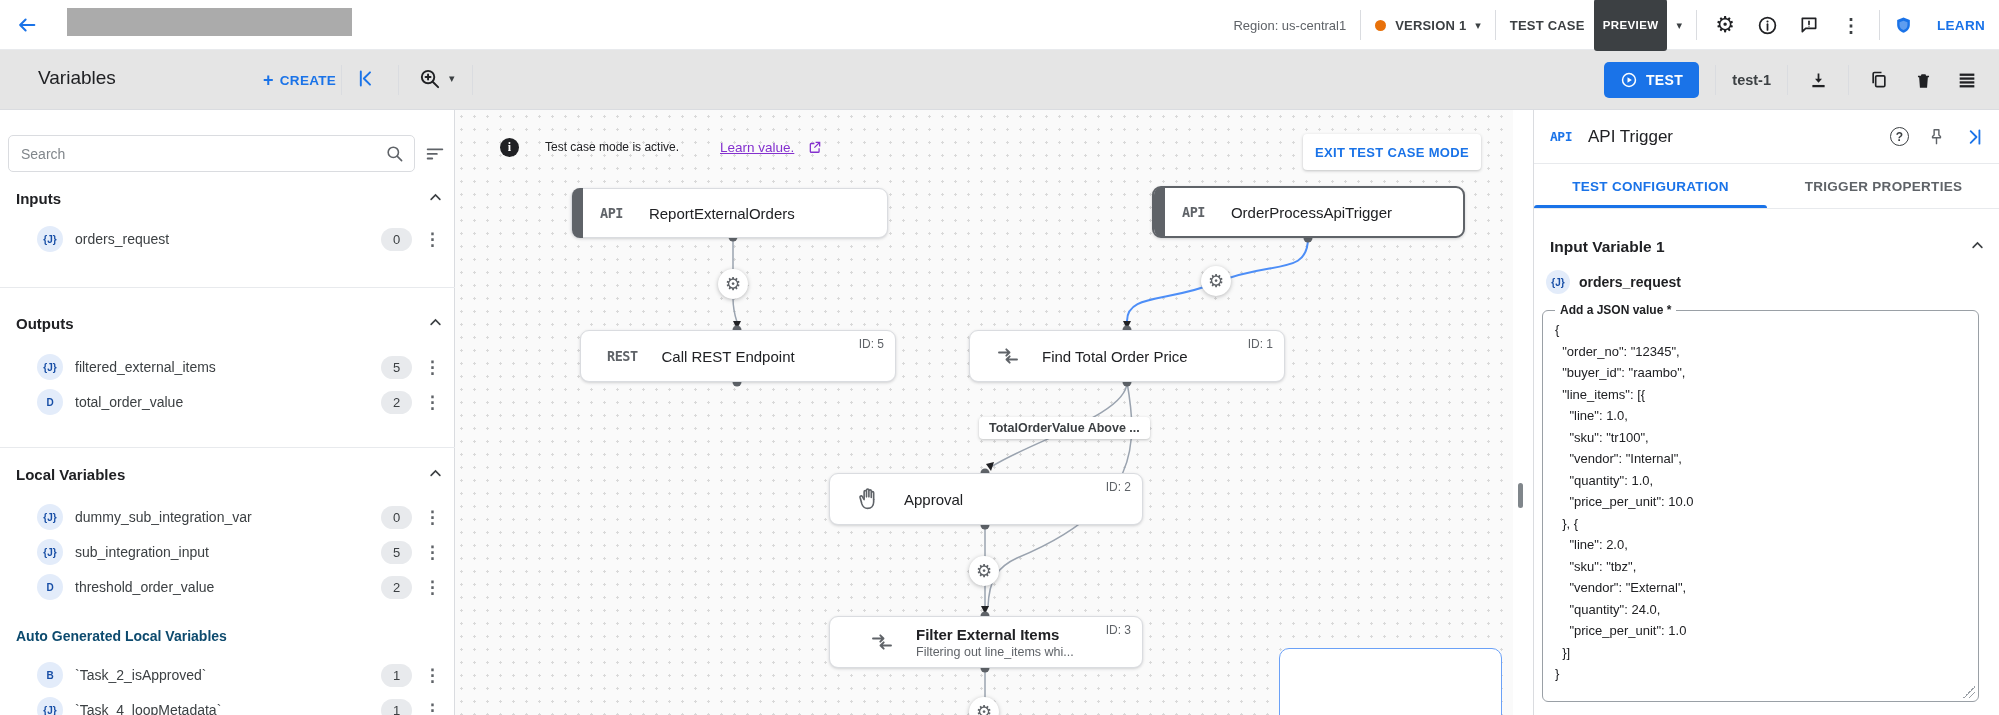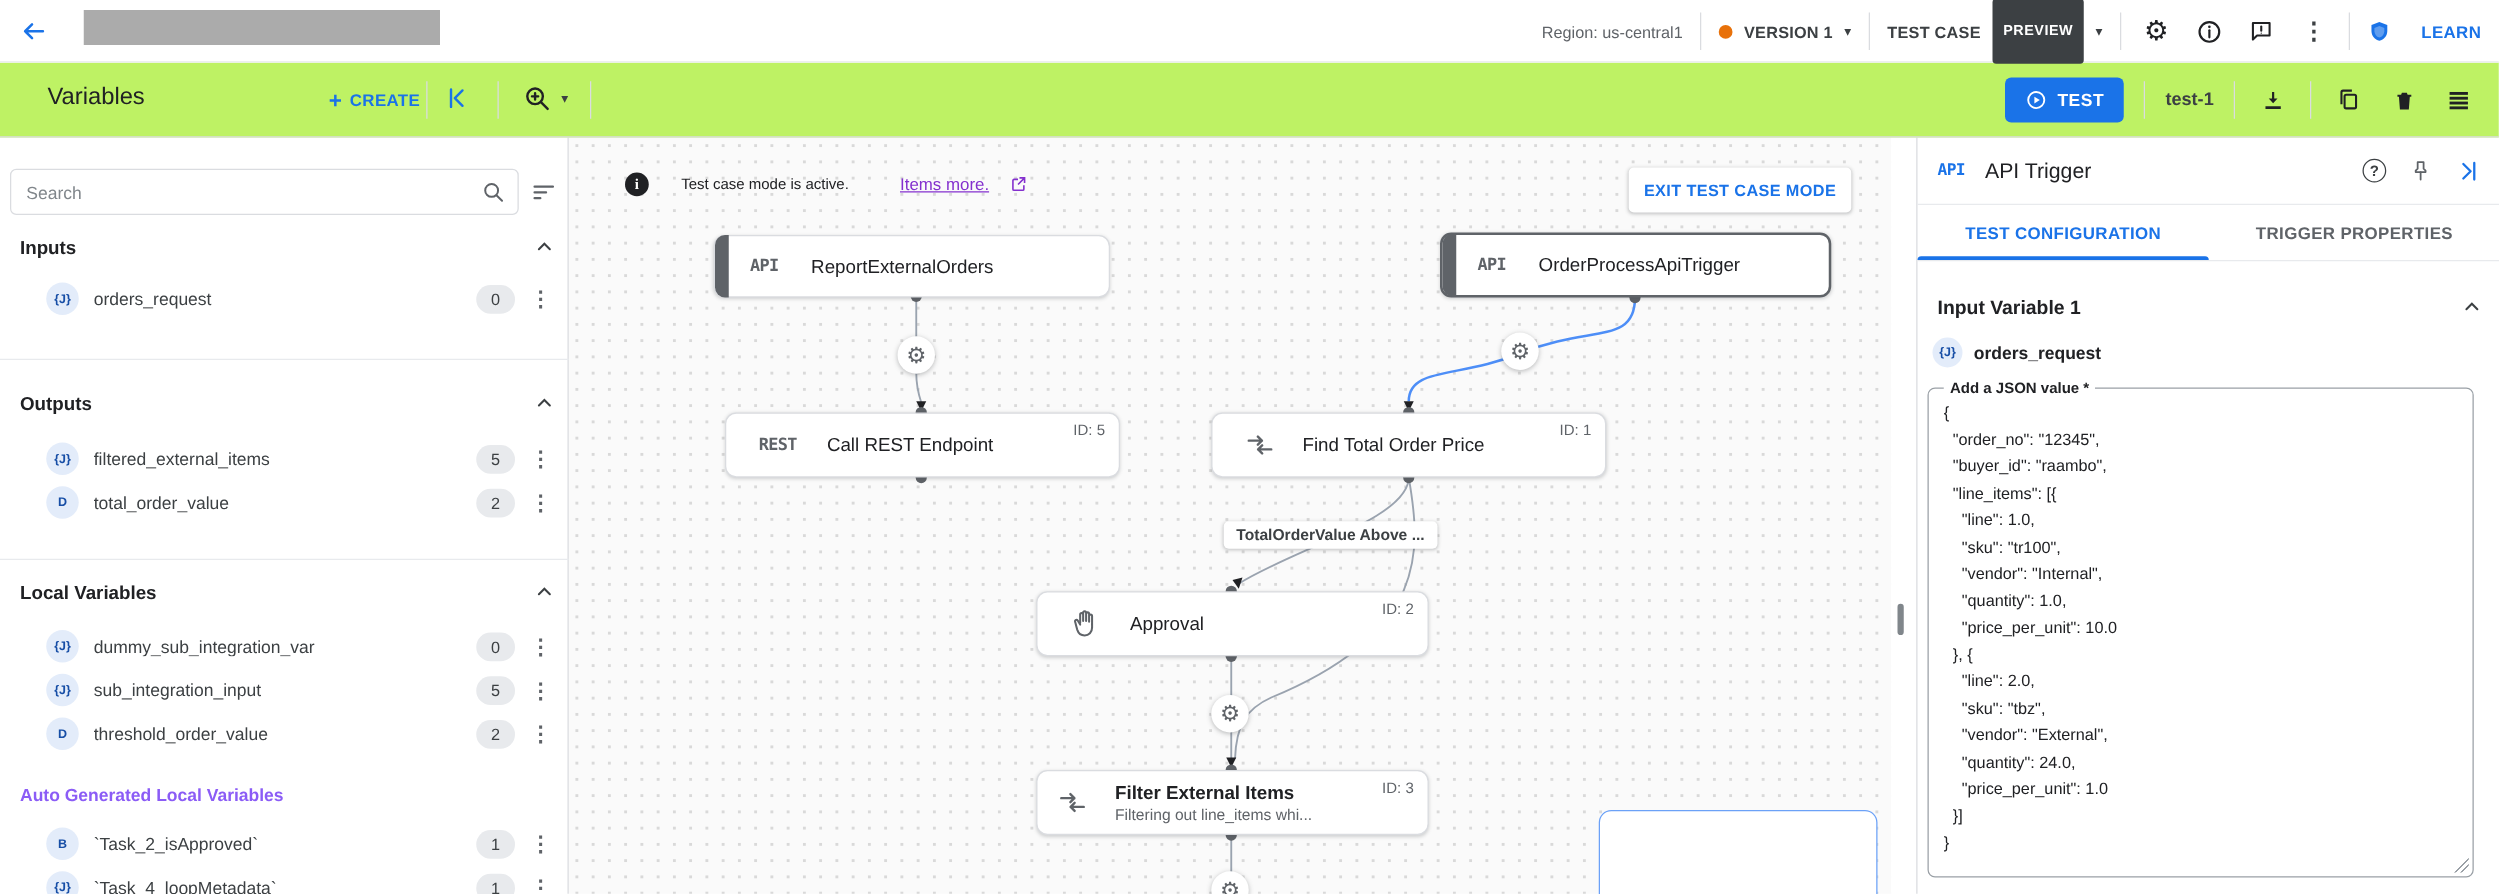--- a/index.html
+++ b/index.html
@@ -20,21 +20,21 @@
   .caret { font-size:11px; color:#3c4043; }
   .badge-preview { background:#3c4043; color:#fff; font-size:11.5px; font-weight:bold;
     padding:20px 9px; border-radius:3px; letter-spacing:.4px; }
   .icon-btn { display:flex; align-items:center; justify-content:center; width:28px; height:28px; cursor:pointer; }
   .gear-glyph { font-size:22px; color:#202124; line-height:1; }
   .learn { display:flex; align-items:center; gap:24px; cursor:pointer; }
   .learn span { color:#1a73e8; font-weight:bold; font-size:13.5px; letter-spacing:.3px; }
   .threedots { font-size:19px; color:#3c4043; font-weight:bold; }
 
   
-  #toolbar2 { position:absolute; left:0; top:50px; width:1999px; height:60px; background:#bef264;
+  #toolbar2 { position:absolute; left:0; top:50px; width:1999px; height:60px; background:#e5e5e5;
     border-bottom:1px solid #dadce0; z-index:29; }
   #vars-title { position:absolute; left:38px; top:17px; font-size:19px; color:#202124; }
   #create-btn { position:absolute; left:263px; top:20px; display:flex; align-items:center; gap:6px;
     color:#1a73e8; font-weight:bold; font-size:13.5px; letter-spacing:.3px; cursor:pointer; }
   #create-btn .plus { font-size:18px; font-weight:bold; }
   .t2div { position:absolute; top:15px; width:1px; height:30px; background:#dadce0; }
   #collapse-left { position:absolute; left:356px; top:18px; cursor:pointer; }
   #zoom-dd { position:absolute; left:418px; top:17px; display:flex; align-items:center; gap:8px; cursor:pointer; }
   #toolbar2-right { position:absolute; right:18px; top:0; height:60px; display:flex; align-items:center; gap:16px; }
   #test-btn { background:#1a73e8; color:#fff; border:none; border-radius:5px; height:36px;
@@ -56,21 +56,21 @@
   .section-chev { position:absolute; left:428px; cursor:pointer; }
   .var-row { position:absolute; left:0; width:455px; height:34px; display:flex; align-items:center; }
   .var-type { margin-left:37px; width:26px; height:26px; border-radius:50%; background:#e3ecfa;
     color:#174ea6; font-size:10px; font-weight:bold; display:flex; align-items:center; justify-content:center; }
   .var-name { margin-left:12px; font-size:14px; color:#3c4043; flex:1; white-space:nowrap; overflow:hidden; }
   .var-count { min-width:31px; height:23px; background:#e8eaed; border-radius:12px; color:#3c4043;
     font-size:13px; display:flex; align-items:center; justify-content:center; margin-right:12px; }
   .var-menu { margin-right:14px; cursor:pointer; color:#5f6368; font-size:17px; font-weight:bold;
     letter-spacing:0; line-height:1; }
   .hdiv { position:absolute; left:0; width:455px; height:1px; background:#e8eaed; }
-  .sub-hd { position:absolute; left:16px; font-size:14px; font-weight:bold; color:#8b5cf6; }
+  .sub-hd { position:absolute; left:16px; font-size:14px; font-weight:bold; color:#0c4a6e; }
 
   
   #canvas { position:absolute; left:455px; top:110px; width:1058px; height:605px; background:#fafafa;
     background-image:radial-gradient(#d9d9d9 1.1px, transparent 1.2px); background-size:13px 13px; overflow:hidden; }
   #canvas-gutter { position:absolute; left:1513px; top:110px; width:20px; height:605px; background:#fff; }
   #canvas-scrollthumb { position:absolute; left:1518px; top:483px; width:5px; height:25px;
     background:#80868b; border-radius:3px; cursor:pointer; }
 
   
   #banner-info { position:absolute; left:500px; top:138px; width:19px; height:19px; border-radius:50%;
@@ -96,21 +96,21 @@
     color:#5f6368; letter-spacing:-0.5px; }
   .node-title { font-size:15px; color:#202124; }
   .node-sub { font-size:12.5px; color:#5f6368; margin-top:2px; }
   .node-icon { display:flex; align-items:center; justify-content:center; }
 
   #node-reo { left:571px; top:188px; width:317px; height:50px; gap:26px; }
   #node-opt { left:1152px; top:186px; width:313px; height:52px; gap:26px; }
   #node-rest { left:580px; top:330px; width:316px; height:52px; gap:24px; padding-left:26px; }
   #node-find { left:969px; top:330px; width:316px; height:52px; gap:22px; padding-left:26px; }
   #node-approval { left:829px; top:473px; width:314px; height:52px; gap:22px; padding-left:26px; }
-  #node-filter { left:829px; top:616px; width:314px; height:52px; gap:22px; padding-left:16px; }
+  #node-filter { left:829px; top:616px; width:314px; height:52px; gap:22px; padding-left:40px; }
 
   .gearchip { position:absolute; width:30px; height:30px; background:#fff; border-radius:50%;
     box-shadow:0 1px 4px rgba(60,64,67,.35); display:flex; align-items:center; justify-content:center;
     z-index:5; cursor:pointer; }
   .gearchip span { font-size:18px; color:#5f6368; line-height:1; }
 
   #edge-label { position:absolute; left:979px; top:417px; background:#fff; border-radius:4px;
     box-shadow:0 1px 3px rgba(60,64,67,.3); padding:4px 10px; font-size:12.5px; font-weight:bold;
     color:#3c4043; z-index:7; }
 
@@ -393,21 +393,21 @@
     <circle cx="672" cy="272" r="4.5"></circle>
     <circle cx="530" cy="363" r="4.5"></circle>
     <circle cx="530" cy="415" r="4.5"></circle>
     <circle cx="530" cy="506" r="4.5"></circle>
     <circle cx="530" cy="558" r="4.5"></circle>
   </g>
 </svg>
 
 <div id="banner-info">i</div>
 <div id="banner-msg">Test case mode is active.</div>
-<a id="banner-link">Items more.</a>
+<a id="banner-link">Learn value.</a>
 <span id="banner-ext">
   <svg width="14" height="14" viewBox="0 0 24 24" fill="none" stroke="#8430ce" stroke-width="2.2">
       <path d="M13 4h7v7M20 4l-9 9M19 14v5.5a1.5 1.5 0 0 1-1.5 1.5h-12A1.5 1.5 0 0 1 4 19.5v-12A1.5 1.5 0 0 1 5.5 6H11"></path>
     </svg>
 </span>
 <button id="exit-btn">EXIT TEST CASE MODE</button>
 
 <div class="gearchip" style="left:718px; top:269px;">
     <span>⚙</span>
   </div>

